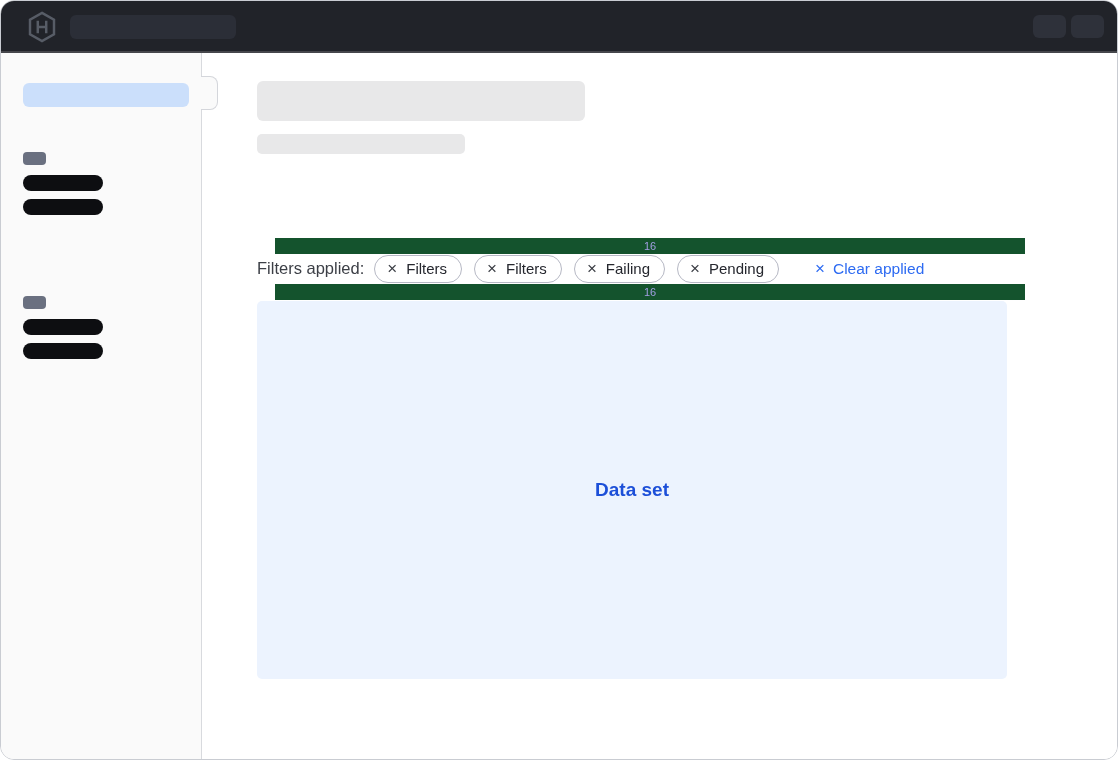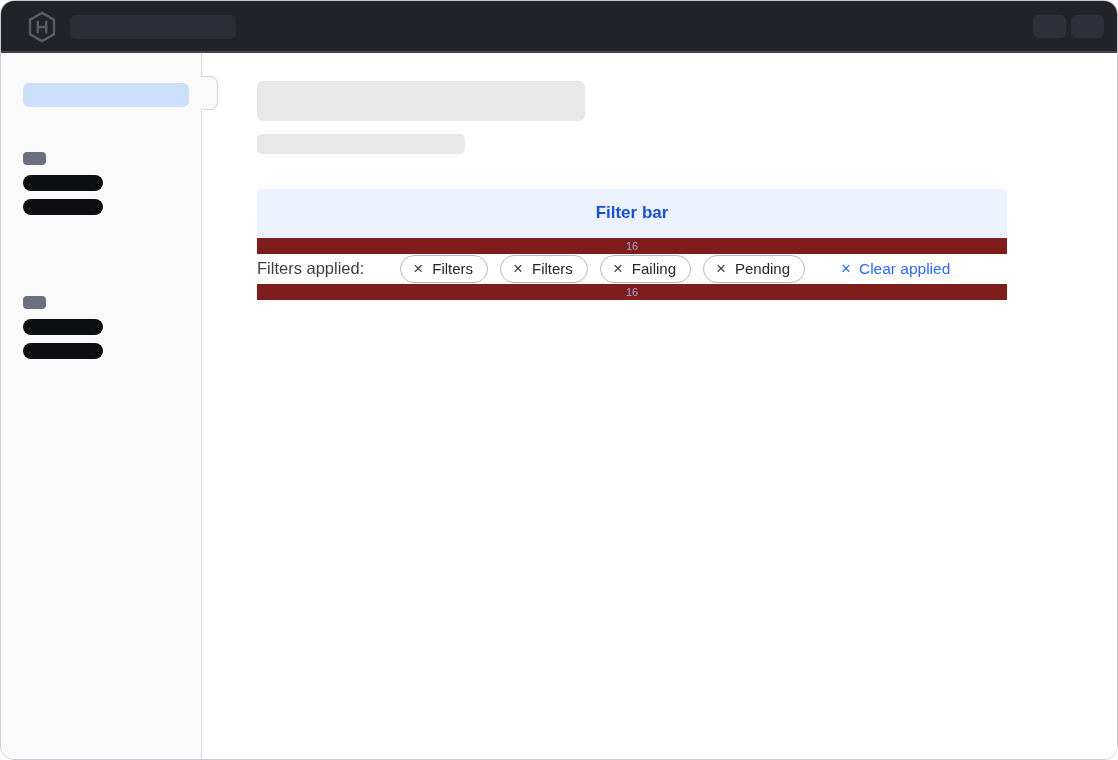--- a/index.html
+++ b/index.html
@@ -62,33 +62,33 @@
   .region {
     position: absolute; left: 54px; width: 750px;
     display: flex; align-items: center; justify-content: center;
     border-radius: 5px;
   }
   .region-label { color: #1c4fd8; font-weight: bold; }
   .filter-bar { top: 136px; height: 48px; background: #ebf2fe; font-size: 17px; }
   .data-set   { top: 248px; height: 378px; background: #ecf3fe; font-size: 19px; }
 
   .spacer {
-    position: absolute; left: 54px; width: 750px; height: 16px;
-    background: #7f1d1d;
+    position: absolute; left: 72px; width: 750px; height: 16px;
+    background: #14532d;
     display: flex; align-items: center; justify-content: center;
     color: #a29ee2; font-size: 11px; line-height: 16px; text-align: right;
   }
   .spacer.s1 { top: 185px; }
   .spacer.s2 { top: 231px; }
 
   .filters-row {
     position: absolute; left: 54px; top: 200px; width: 750px; height: 31px;
     display: flex; align-items: center;
   }
-  .filters-label { font-size: 16.5px; color: #3c3f46; margin-right: 36px; white-space: nowrap; }
+  .filters-label { font-size: 16.5px; color: #3c3f46; margin-right: 10px; white-space: nowrap; }
   .tag {
     display: inline-flex; align-items: center; gap: 9px;
     height: 28px; padding: 0 14px 0 12px;
     border: 1px solid #b6b8c4; border-radius: 999px;
     background: #ffffff; color: #25272e; font-size: 15px;
     margin-right: 12px; cursor: pointer; white-space: nowrap;
   }
   .tag .x { font-size: 17px; line-height: 1; color: #3a3d44; }
   .clear-link {
     display: inline-flex; align-items: center; gap: 8px;
@@ -120,23 +120,20 @@
     <div class="side-pill sp2"></div>
     <div class="side-bar sb2a"></div>
     <div class="side-bar sb2b"></div>
   </div>
   <div class="side-handle"></div>
 
   <div class="main">
     <div class="ph ph-title"></div>
     <div class="ph ph-sub"></div>
 
-    <div class="region filter-bar">
-      <span class="region-label">Filter bar</span>
-    </div>
 
     <div class="spacer s1">
       <span>16</span>
     </div>
 
     <div class="filters-row">
       <span class="filters-label">Filters applied:</span>
 
       <span class="tag">
         <span class="x">×</span>
@@ -161,15 +158,18 @@
       <span class="clear-link">
         <span class="x">×</span>
         <span>Clear applied</span>
       </span>
     </div>
 
     <div class="spacer s2">
       <span>16</span>
     </div>
 
+    <div class="region data-set">
+      <span class="region-label">Data set</span>
+    </div>
   </div>
 
 </div>
 
 </body></html>

